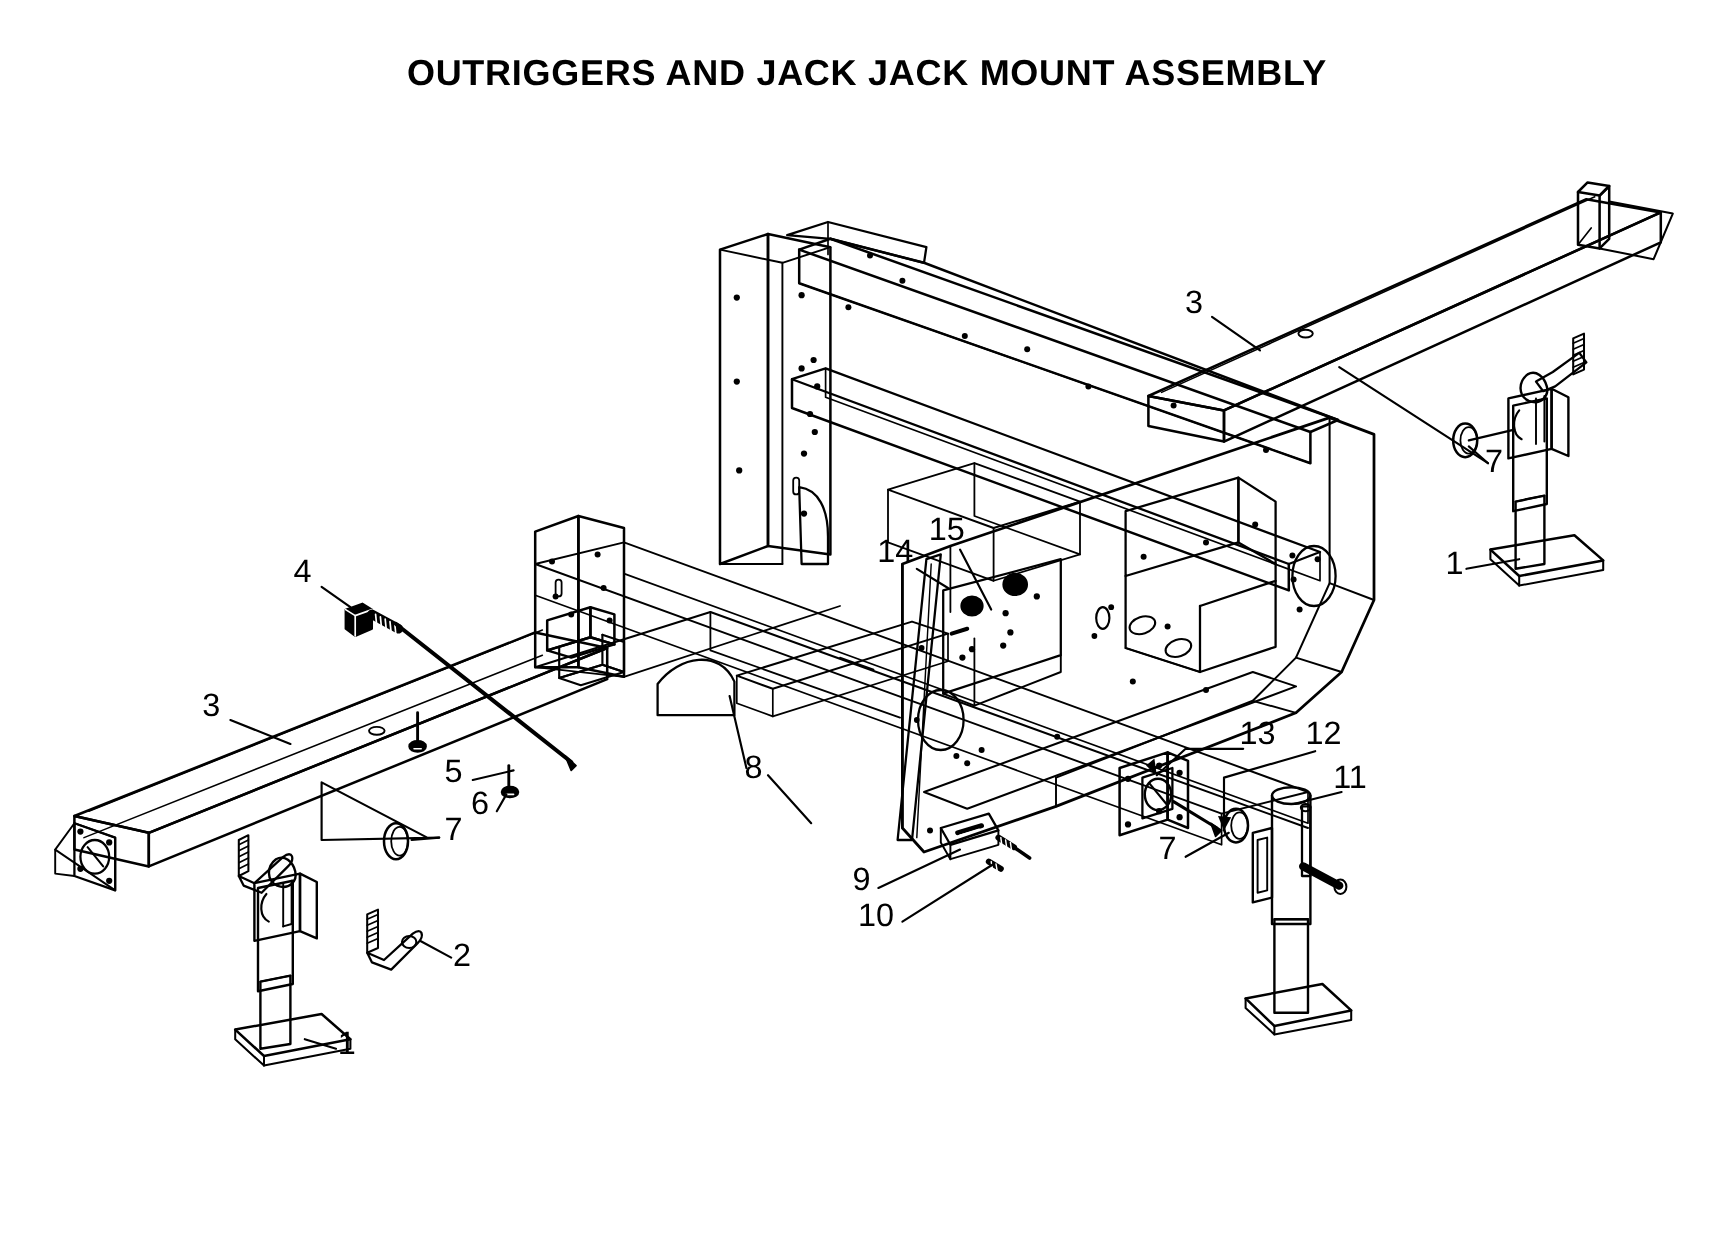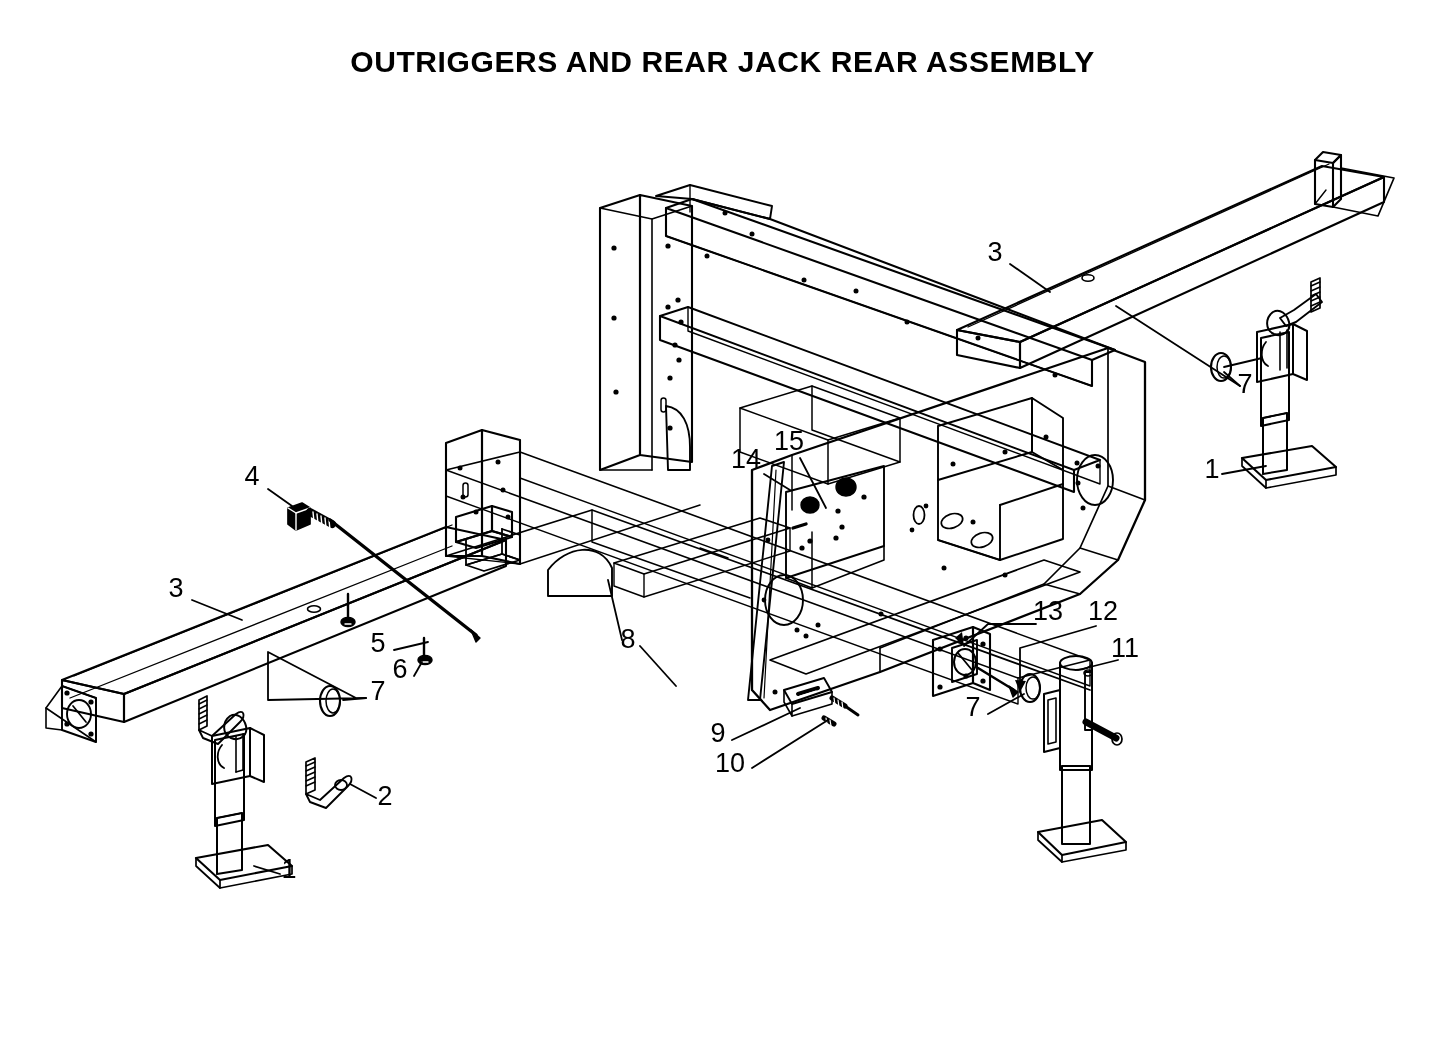--- a/index.html
+++ b/index.html
@@ -46,21 +46,21 @@
     font-size: 27px;
     fill: #000000;
     stroke: none;
   }
 </style>
 </head>
 <body>
 
 <div id="sheet">
 
-  <div id="title">OUTRIGGERS AND REAR JACK REAR ASSEMBLY</div>
+  <div id="title">OUTRIGGERS AND JACK JACK MOUNT ASSEMBLY</div>
 
   <svg id="drawing" viewBox="0 0 1445 1048">
 
     <g fill="none" stroke="#000000" stroke-width="2.1" stroke-linejoin="round" stroke-linecap="round">
 
       <g>
 
         <path d="M957,330 L1322,166 L1384,177 L1020,342 Z"></path>
 
         <path d="M957,330 L1020,342 L1020,368 L957,355 Z"></path>

